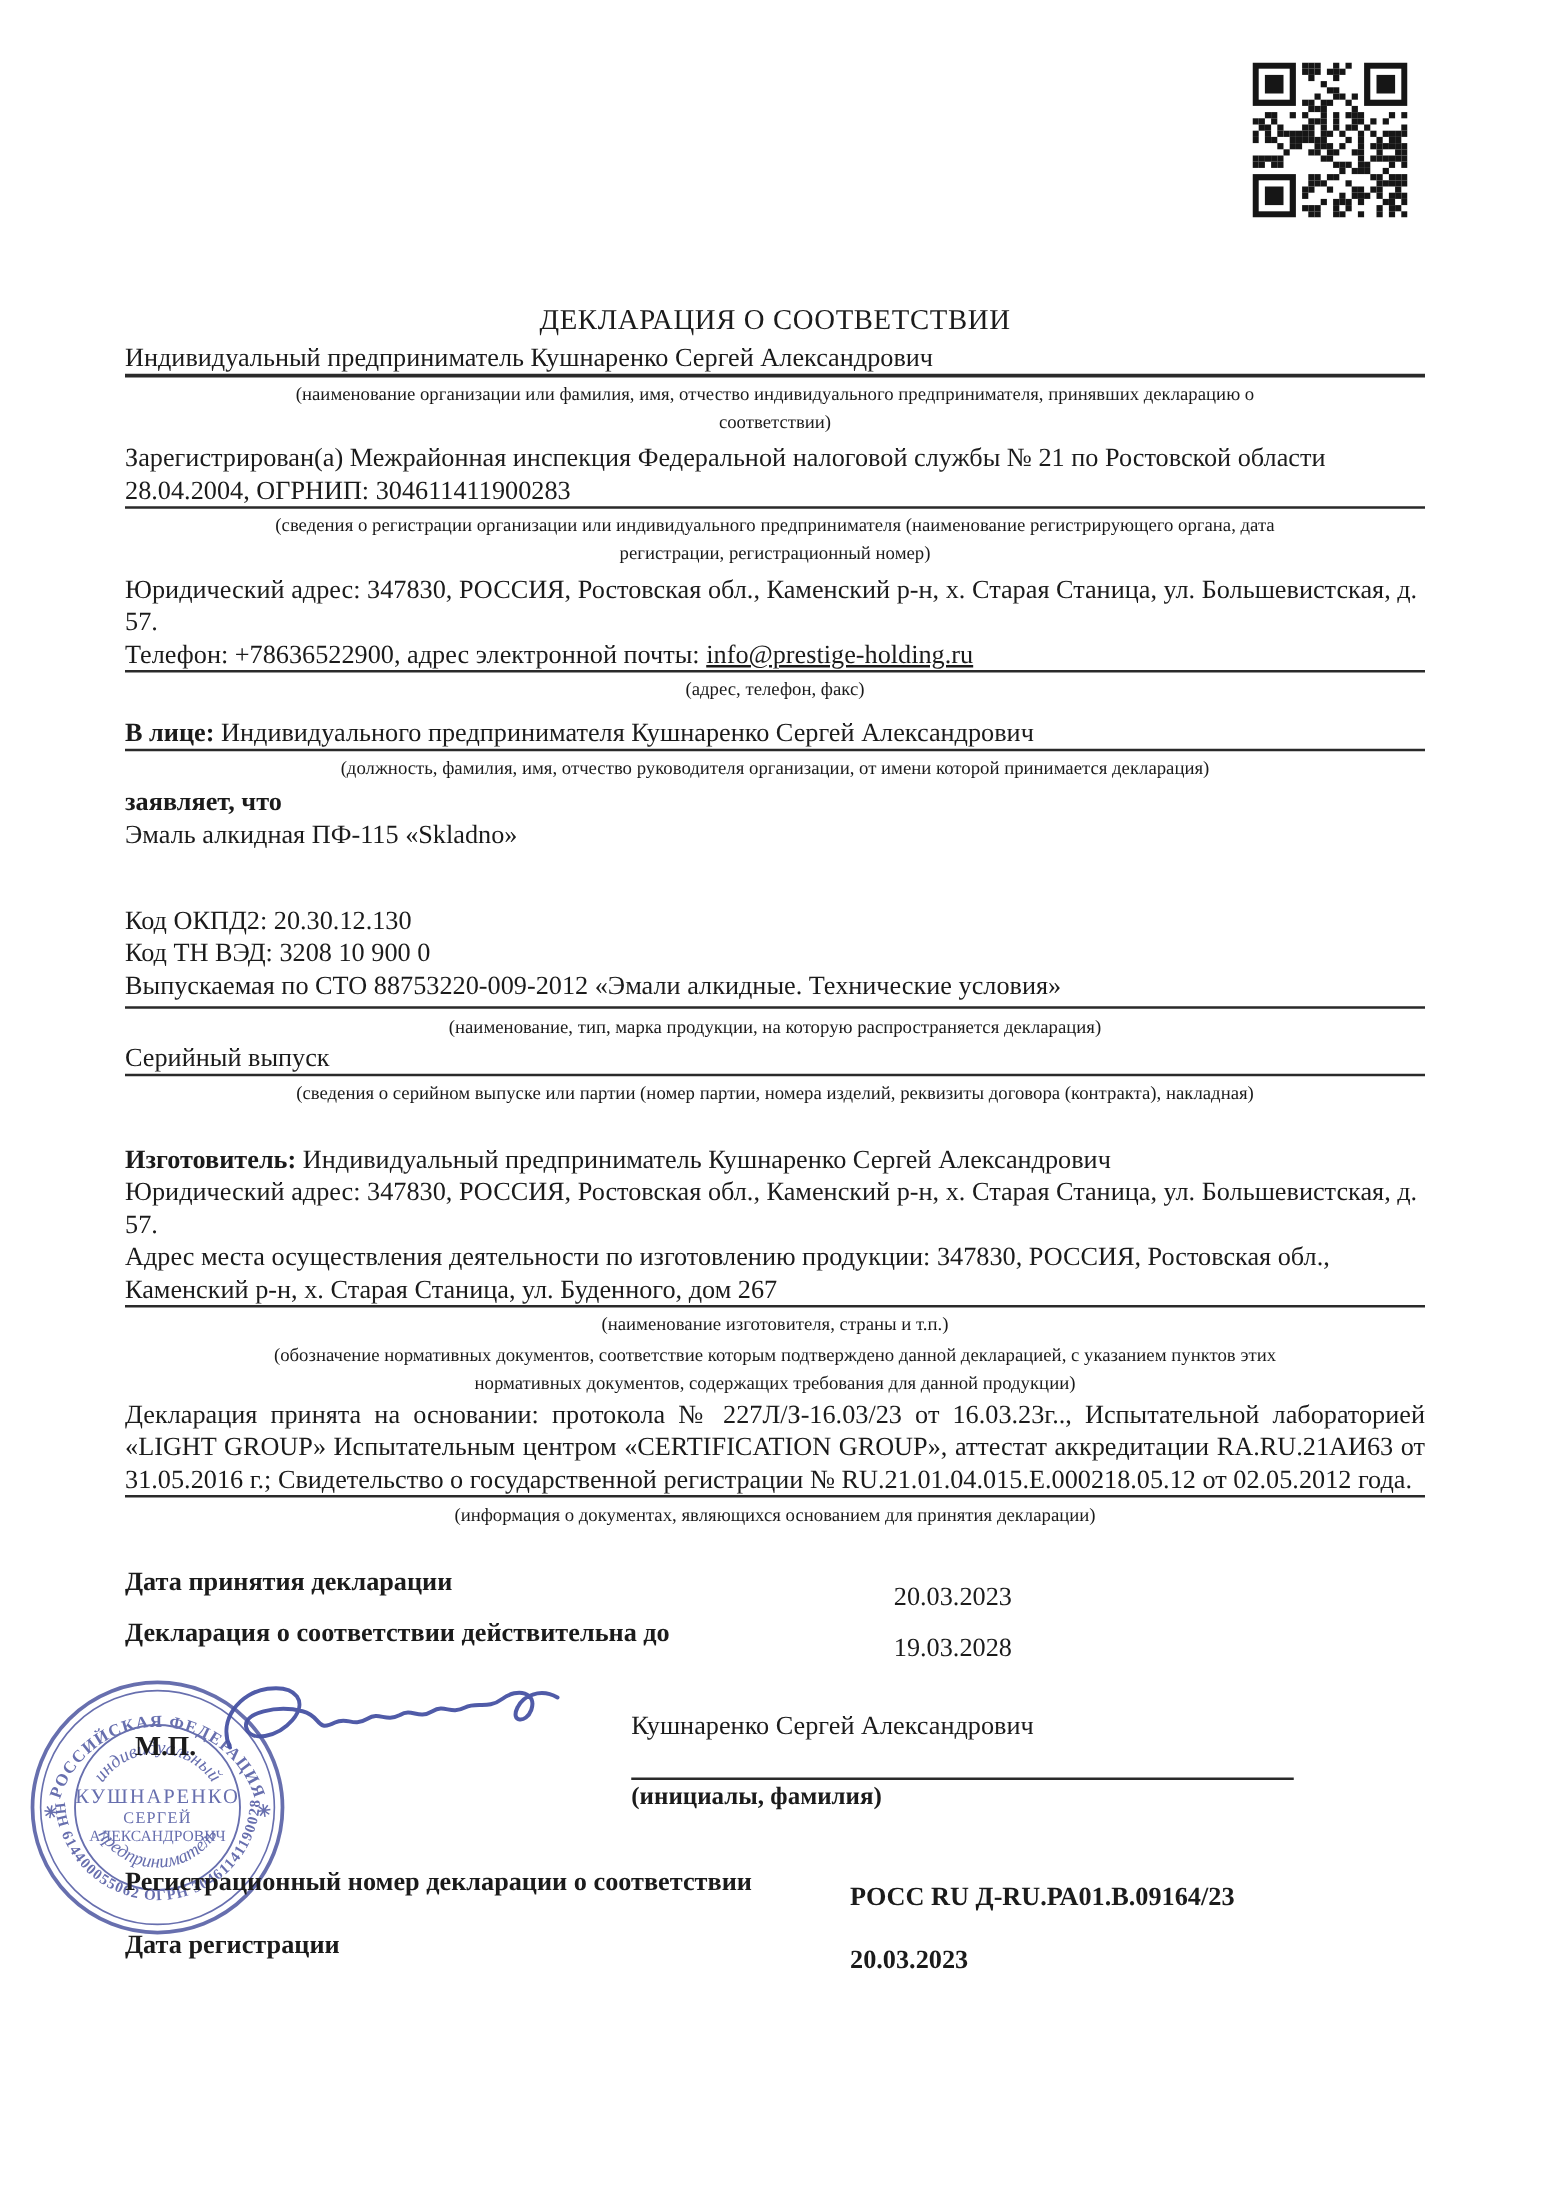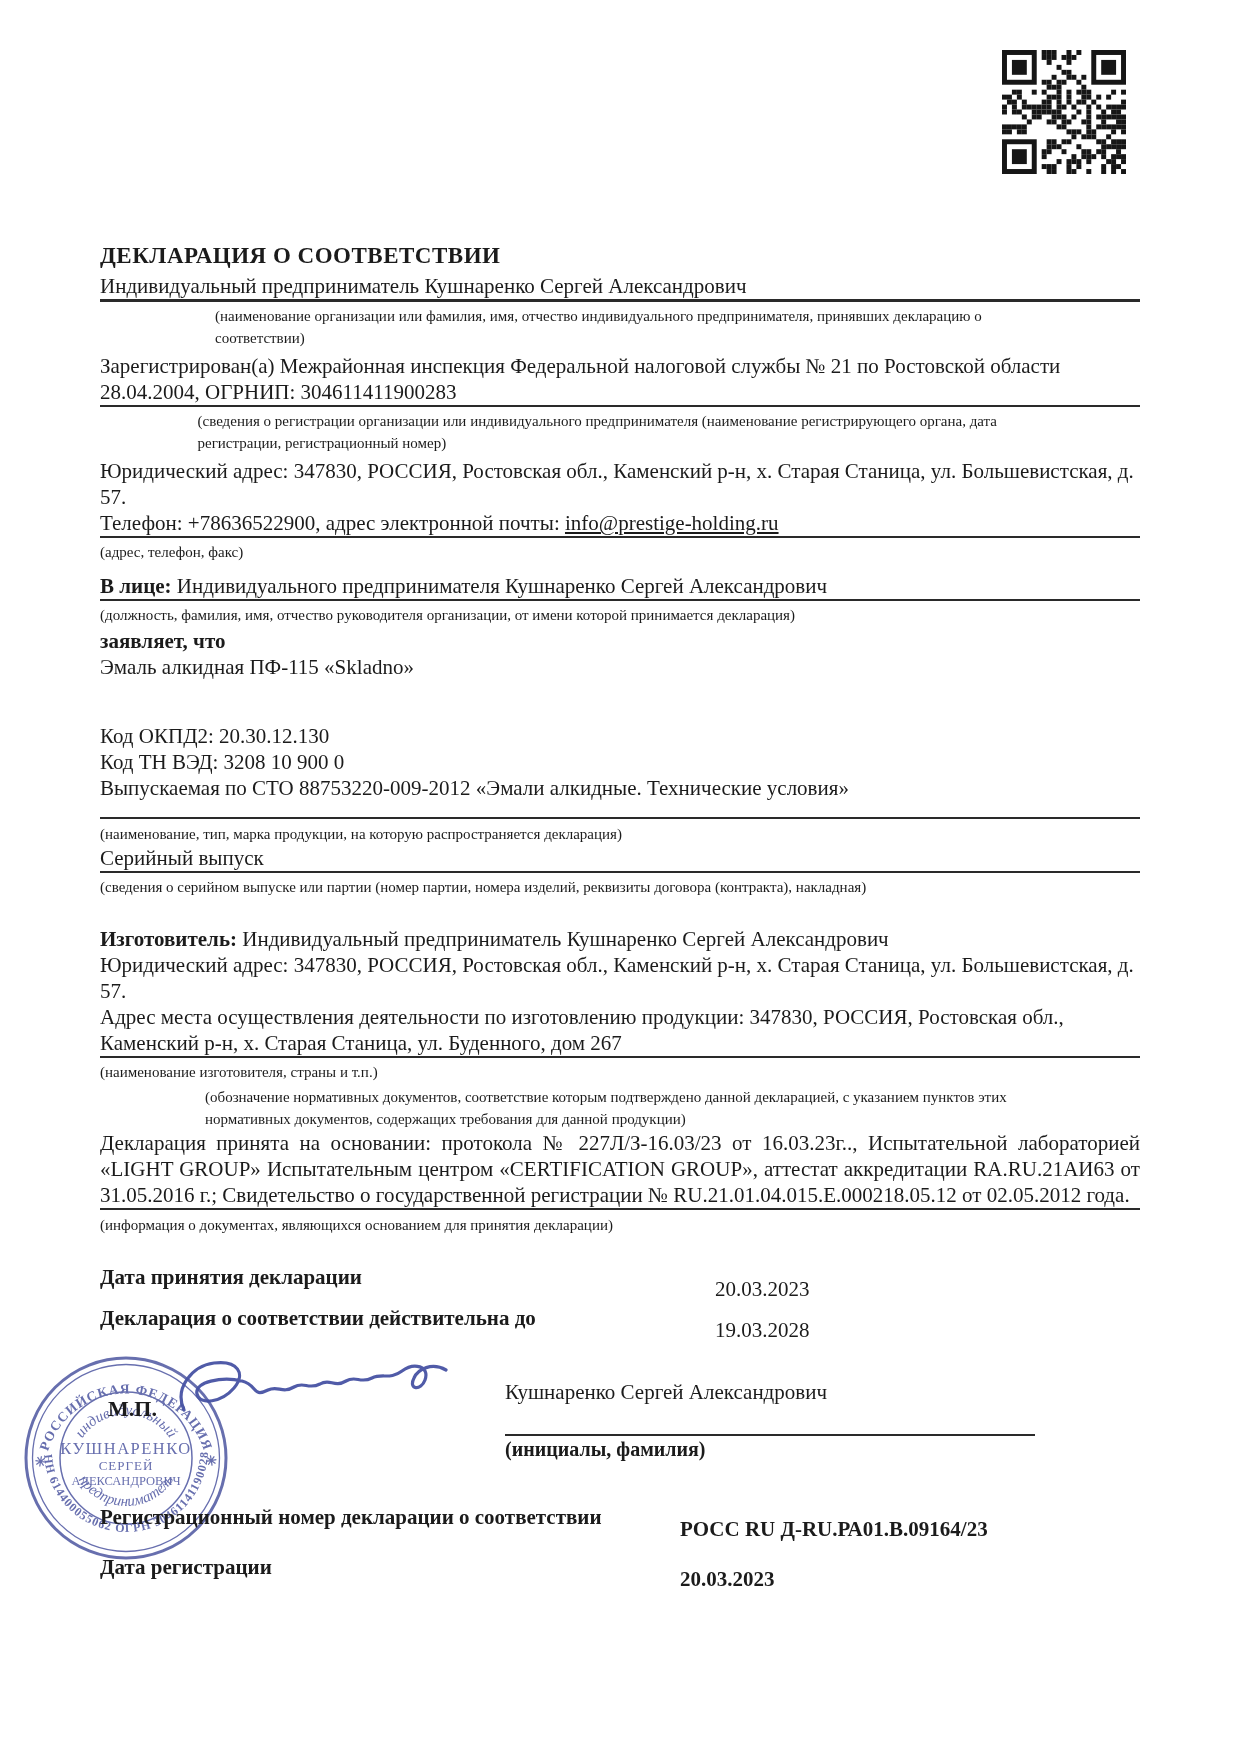--- a/index.html
+++ b/index.html
@@ -1,23 +1,23 @@
 <!DOCTYPE html>
 <html><head>
 <meta charset="utf-8">
 <style>
   html,body{margin:0;padding:0;background:#ffffff;}
   .page{position:relative;width:1240px;height:1754px;background:#fff;overflow:hidden;
         font-family:"Liberation Serif",serif;color:#1b1b1b;}
   .content{position:absolute;left:100px;top:0;width:1040px;padding-top:243px;}
-  .title{font-size:23px;font-weight:bold;letter-spacing:.5px;margin:0 0 4px 0;}
+  .title{font-size:23px;font-weight:normal;text-align:center;letter-spacing:.5px;margin:0 0 4px 0;}
   .line{font-size:21px;line-height:26px;margin:0;}
   .u{border-bottom:3px solid #2a2a2a;}
   .u2{border-bottom:2px solid #2a2a2a;}
-  .cap{font-size:15px;line-height:22px;text-align:left;margin:3px auto 0 auto;}
+  .cap{font-size:15px;line-height:22px;text-align:center;margin:3px auto 0 auto;}
   .b{font-weight:bold;}
   .blk{margin:0;}
   .mt2{margin-top:2px;} .mt4{margin-top:4px;} .mt10{margin-top:10px;} .mt26{margin-top:43px;} .mt28{margin-top:28px;}
   .just{text-align:justify;}
   .email{text-decoration:underline;}
   .row{position:relative;font-size:21px;line-height:27px;}
   .row .val{position:absolute;left:615px;top:0;font-weight:normal;margin-top:12px;}
   .row2 .val{left:580px;font-weight:bold;}
   .sig-section{position:relative;height:130px;margin-top:26px;}
   .sig-left{position:absolute;left:60px;top:16px;width:280px;text-align:center;}
@@ -275,21 +275,21 @@
       <p class="line">Юридический адрес: 347830, РОССИЯ, Ростовская обл., Каменский р-н, х. Старая Станица, ул. Большевистская, д. 57.</p>
       <p class="line"><span>Телефон: +78636522900, адрес электронной почты: </span><span class="email">info@prestige-holding.ru</span></p>
     </div>
     <p class="cap">(адрес, телефон, факс)</p>
 
     <p class="line u2 mt10"><span class="b">В лице:</span> <span>Индивидуального предпринимателя Кушнаренко Сергей Александрович</span></p>
     <p class="cap">(должность, фамилия, имя, отчество руководителя организации, от имени которой принимается декларация)</p>
 
     <p class="line b mt2">заявляет, что</p>
 
-    <div class="blk u2" style="padding-bottom:16px;">
+    <div class="blk u2" style="padding-bottom:4px;">
       <p class="line">Эмаль алкидная ПФ-115 «Skladno»</p>
       <p class="line mt26">Код ОКПД2: 20.30.12.130</p>
       <p class="line">Код ТН ВЭД: 3208 10 900 0</p>
       <p class="line">Выпускаемая по СТО 88753220-009-2012 «Эмали алкидные. Технические условия»</p>
     </div>
     <p class="cap mt4">(наименование, тип, марка продукции, на которую распространяется декларация)</p>
 
     <p class="line u2">Серийный выпуск</p>
     <p class="cap">(сведения о серийном выпуске или партии (номер партии, номера изделий, реквизиты договора (контракта), накладная)</p>
 

